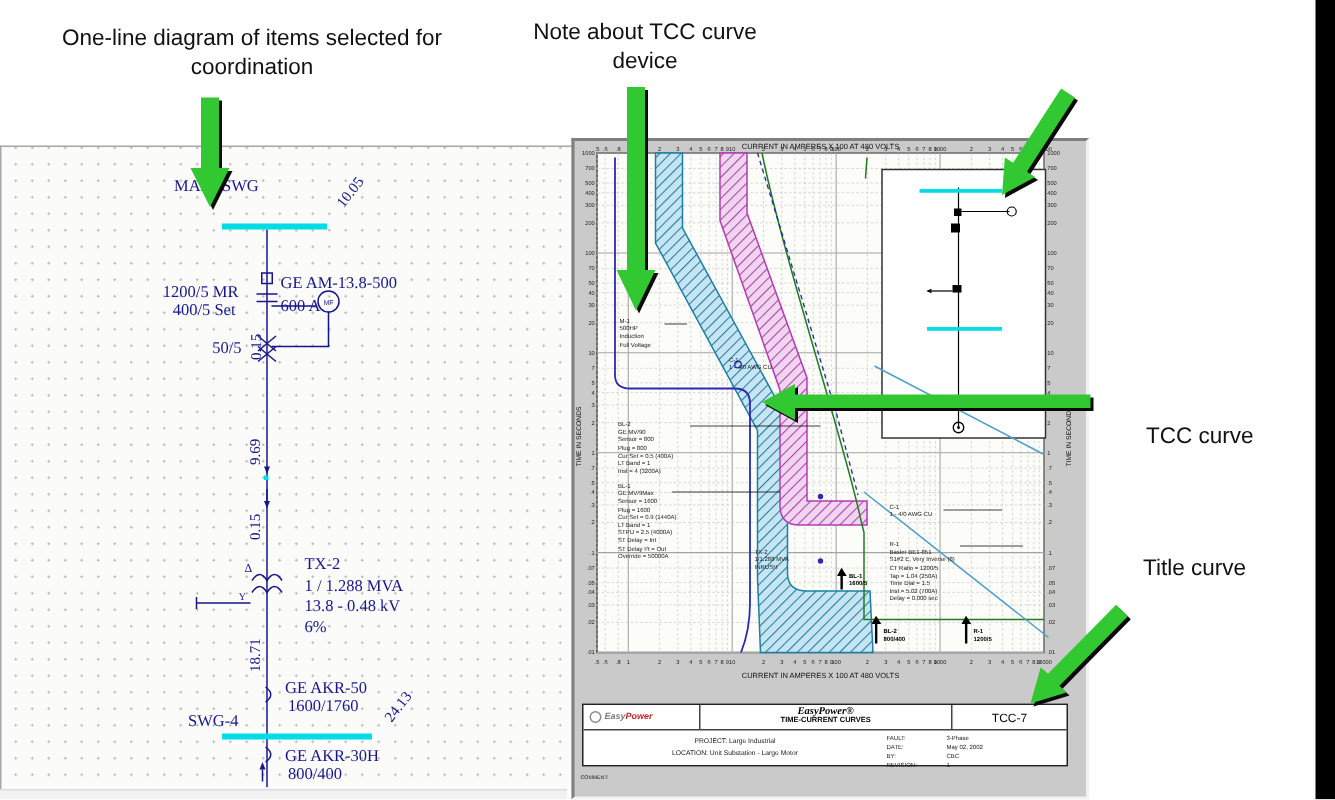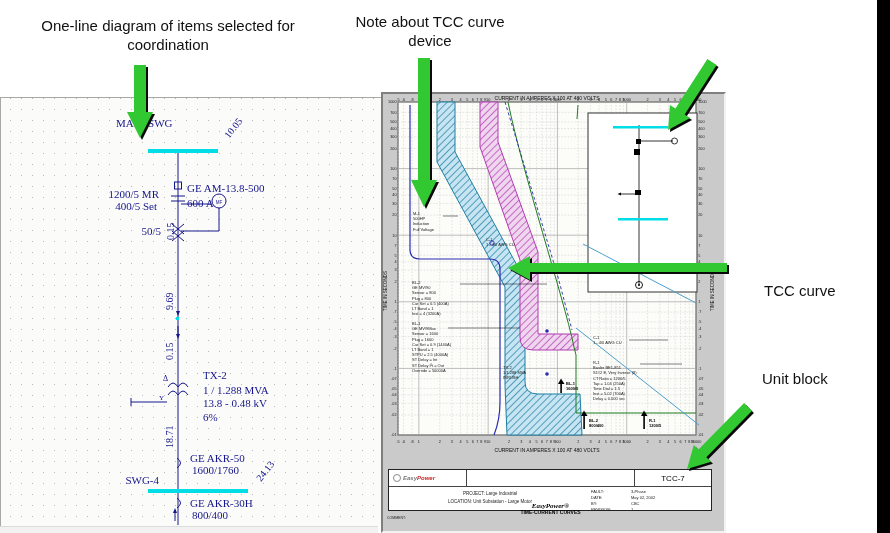--- a/index.html
+++ b/index.html
@@ -27,21 +27,21 @@
 
   .tiny-label{position:absolute;font-size:4px;line-height:1.3;color:#1a1a1a;white-space:nowrap;
     font-family:"Liberation Sans",sans-serif;}
   .flag-label{position:absolute;font-size:4px;line-height:1.25;color:#000;white-space:nowrap;font-weight:bold;}
 
   
   #titleblock{position:absolute;left:5px;top:375px;width:324px;height:42px;background:#fff;
     border:1px solid #222;box-sizing:border-box;font-family:"Liberation Sans",sans-serif;}
   #tb-toprow{display:flex;height:16px;border-bottom:1px solid #444;}
   #tb-logo{width:78px;border-right:1px solid #444;display:flex;align-items:center;padding-left:4px;box-sizing:border-box;}
-  #tb-title{flex:1;text-align:center;line-height:1.05;padding-top:14px;margin-top:19px;}
+  #tb-title{flex:1;text-align:center;line-height:1.05;padding-top:1px;}
   #tb-sheet{width:76px;border-left:1px solid #444;display:flex;align-items:center;justify-content:center;font-size:8px;}
   #tb-botrow{display:flex;height:24px;}
   #tb-left{flex:1;text-align:center;font-size:4.5px;line-height:1.8;padding-top:3px;color:#222;}
   #tb-right{width:120px;font-size:4px;line-height:1.5;padding-top:2px;color:#222;}
   .tb-row{display:flex;}
   .tb-lab{width:40px;}
   #comment{position:absolute;left:4px;top:422px;font-size:3.5px;color:#222;}
   .brand-easy{color:#7a7a7a;font-style:italic;font-weight:bold;font-size:6px;}
   .brand-power{color:#c22727;font-style:italic;font-weight:bold;font-size:6px;}
   .logo-dot{display:inline-block;width:6px;height:6px;border:1.5px solid #8a8a8a;border-radius:50%;margin-right:2px;}
@@ -50,21 +50,21 @@
   .green-arrow{fill:var(--arrow_green,#32c832);filter:drop-shadow(2.5px 2px 0 #0a0a0a);}
 </style>
 </head>
 <body>
 
 <div id="stage">
 
   <div class="note" style="left:340px;top:13px;width:180px;">Note about TCC curve<br>device</div>
   <div class="note" style="left:8px;top:17px;width:320px;">One-line diagram of items selected for<br>coordination</div>
   <div class="note-single" style="left:764px;top:262px;margin-top:20px;">TCC curve</div>
-  <div class="note-single" style="left:762px;top:370px;">Unit block</div>
+  <div class="note-single" style="left:762px;top:370px;">Title curve</div>
 
   <div id="oneline-panel">
     <svg width="360" height="427" viewBox="0 0 360 427">
       <g stroke="#16168c" fill="none" stroke-width="1">
         <line x1="125" y1="55" x2="125" y2="427"></line>
         <rect x="121.5" y="84" width="7" height="7"></rect>
         <line x1="128" y1="106" x2="158" y2="106"></line>
         <circle cx="166" cy="103" r="7"></circle>
         <path d="M166,110 L166,133 L128,133"></path>
         <line x1="118" y1="98" x2="132" y2="98"></line>

